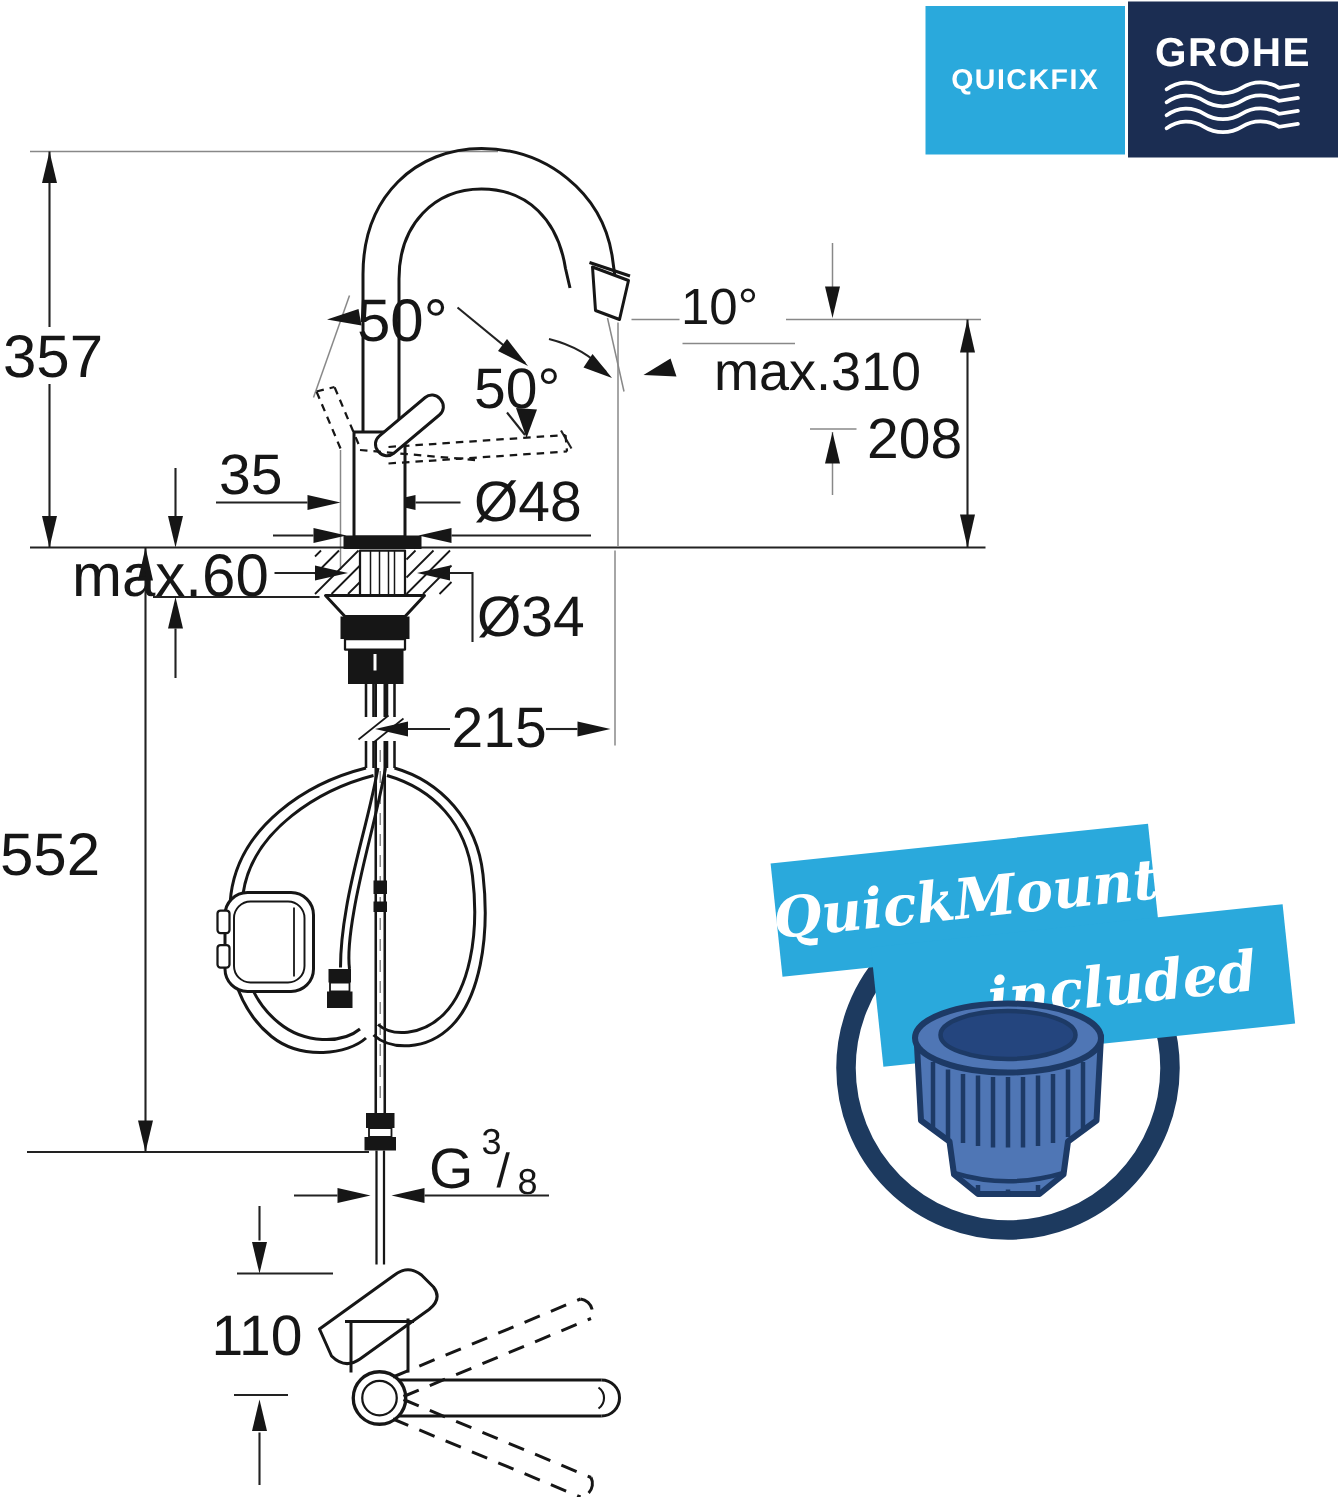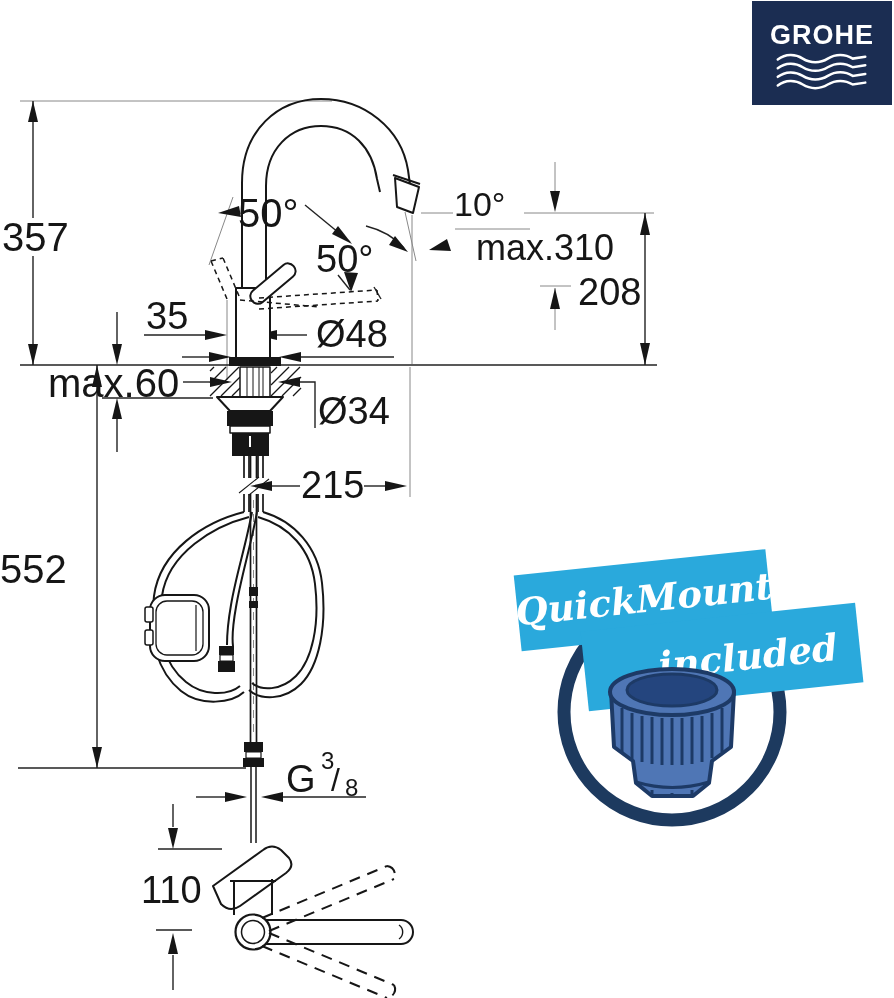--- a/index.html
+++ b/index.html
@@ -262,20 +262,23 @@
           <path d="M652,790 V796"></path>
             <path d="M672,793 V797"></path>
             <path d="M692,790 V796"></path>
         </g>
         <ellipse cx="672" cy="692" rx="62" ry="23" fill="#4f76b5" stroke="#1d3a66" stroke-width="4"></ellipse>
         <ellipse cx="672" cy="690" rx="45" ry="16" fill="#24457e" stroke="#1d3a66" stroke-width="3"></ellipse>
       </g>
     </g>
   </svg>
 
+  <div class="logo logo-quickfix">
+    <span>QUICKFIX</span>
+  </div>
   <div class="logo logo-grohe">
     <span>GROHE</span>
     <svg width="100" height="40" viewBox="0 0 104 40">
       <g stroke="#ffffff" stroke-width="2.6" fill="none" stroke-linecap="round">
         <path d="M6,6  C14,0 24,0 32,5 C40,10 50,10 58,5 C66,0 76,0 84,5 L97,3"></path>
         <path d="M6,15 C14,9 24,9 32,14 C40,19 50,19 58,14 C66,9 76,9 84,14 L97,12"></path>
         <path d="M6,24 C14,18 24,18 32,23 C40,28 50,28 58,23 C66,18 76,18 84,23 L97,21"></path>
         <path d="M6,33 C14,27 24,27 32,32 C40,37 50,37 58,32 C66,27 76,27 84,32 L97,30"></path>
       </g>
     </svg>

